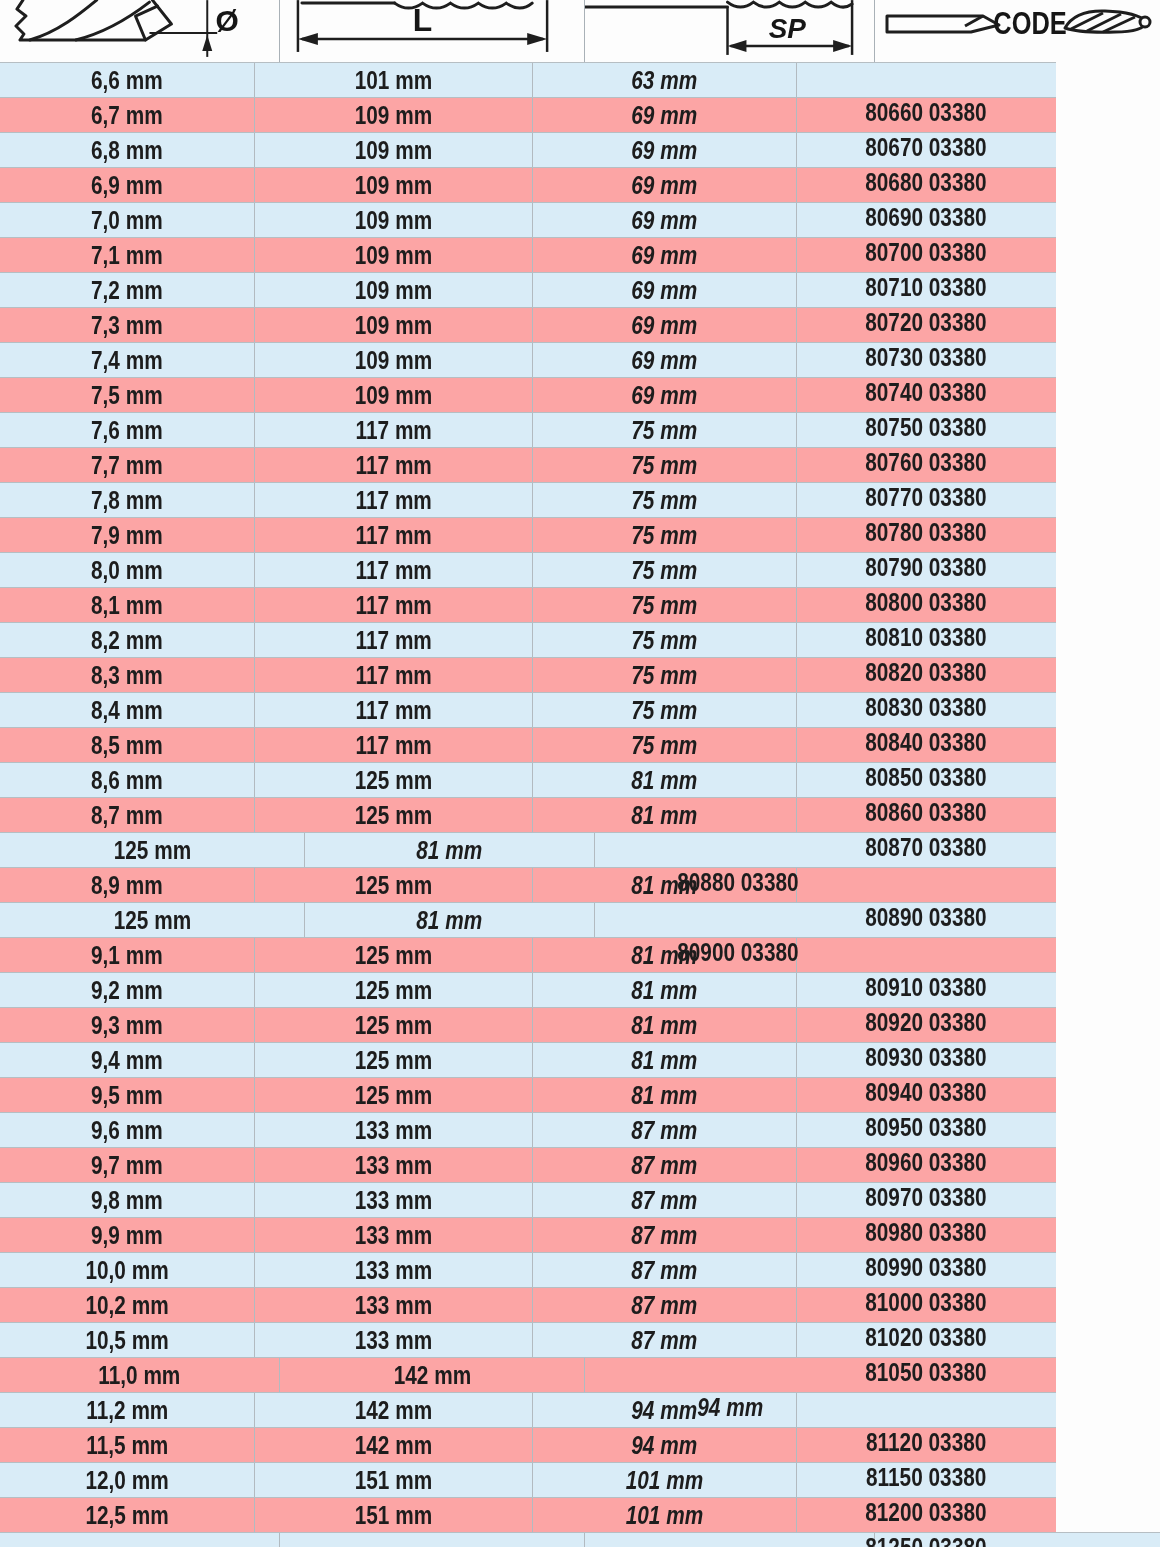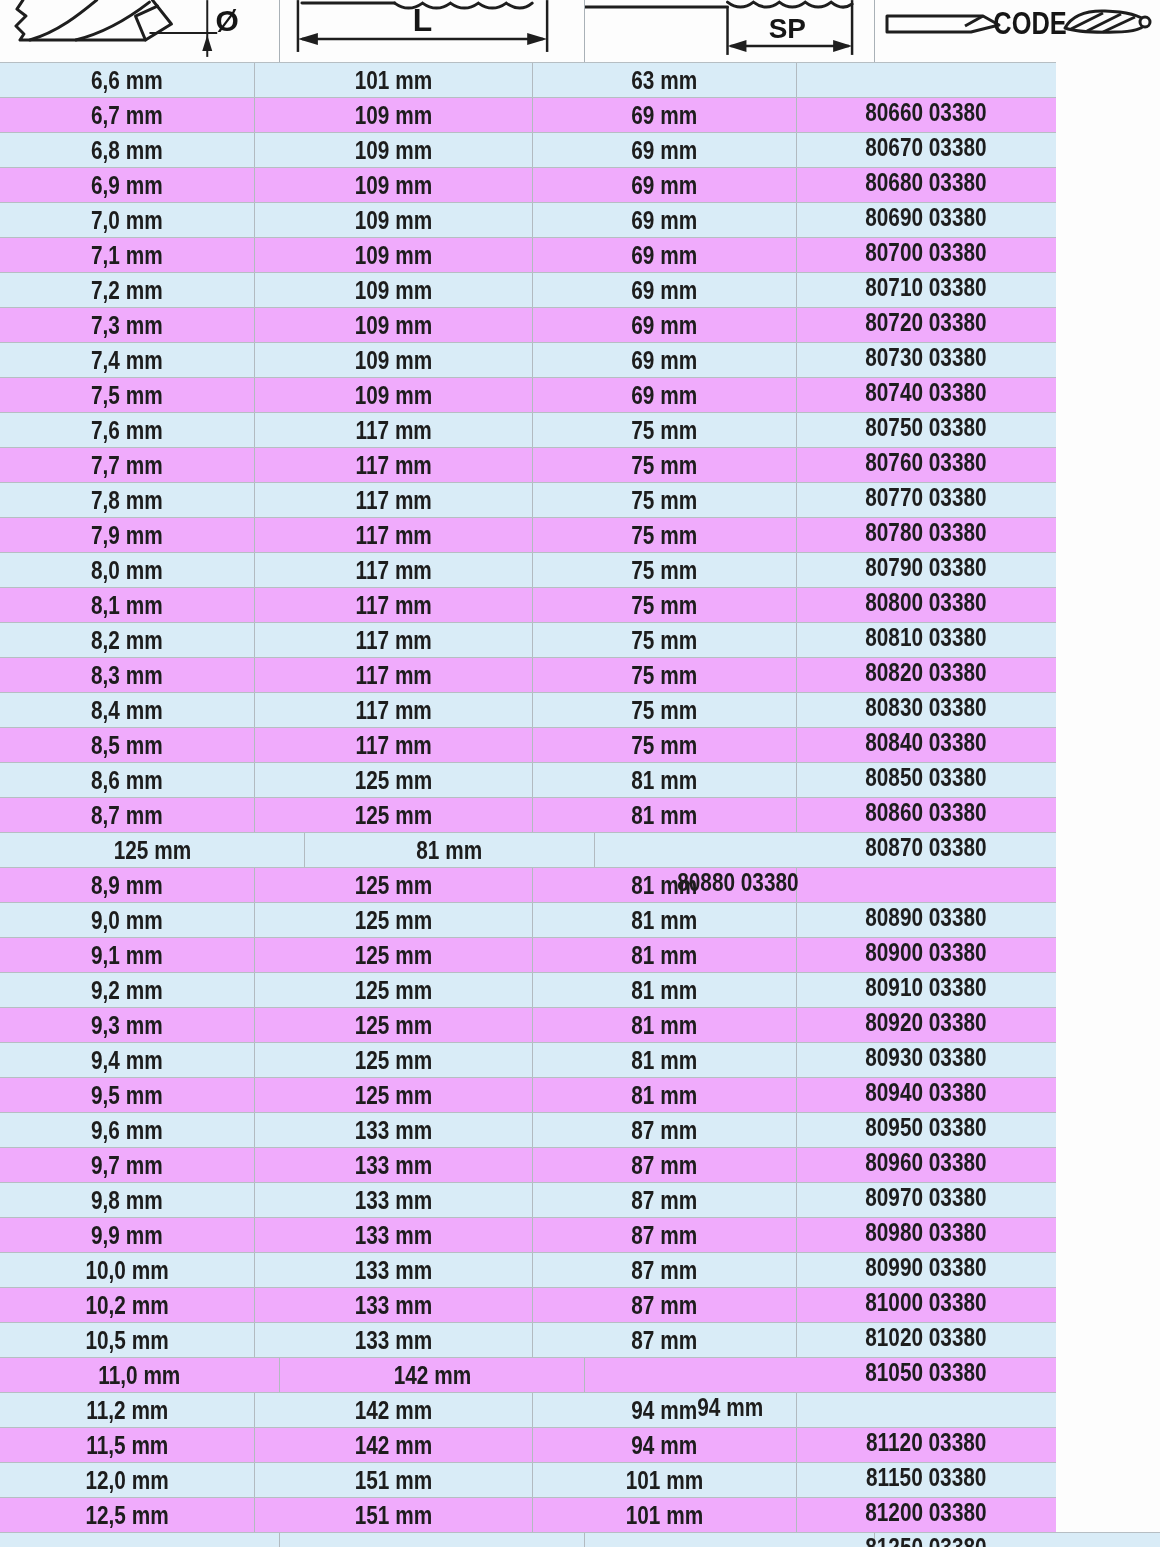--- a/index.html
+++ b/index.html
@@ -9,31 +9,31 @@
   }
   .sheet{width:1160px;height:1547px;overflow:hidden;background:#fdfdfd;}
 
   
   .thead{display:flex;height:62px;background:#fdfdfd;}
   .th{
     box-sizing:border-box;height:62px;position:relative;
     border-right:1px solid #a9b1b7;
   }
   .th:last-child{border-right:none;}
-  .w1{width:280px;}.w2{width:305px;}.w3{width:290px;}.w4{width:285px;}
+  .w1{width:280px;}.w2{width:305px;}.w3{width:290px;font-style:italic;}.w4{width:285px;}
   .th svg{display:block;width:100%;height:100%;}
   svg text{
     font-family:"Liberation Sans",sans-serif;
     font-weight:700;fill:#161616;
   }
 
   
   .tbody{width:1056px;}
   .tr{
-    display:flex;height:35px;background:#f0abfc;
+    display:flex;height:35px;background:#fca5a5;
     border-top:1px solid #b6bec3;box-sizing:border-box;
   }
   .tr.alt{background:#d9ecf7;}
   .td{
     box-sizing:border-box;height:100%;
     display:flex;align-items:center;justify-content:center;
     border-right:1px solid #b2bac0;
   }
   .td:last-child{border-right:none;margin-top:32px;}
   .cond{
@@ -468,23 +468,20 @@
         </div>
     <div class="td w3">
           <span class="cond">81 mm</span>
         </div>
     <div class="td w4">
           <span class="cond">80890 03380</span>
         </div>
   </div>
 
   <div class="tr alt">
-    <div class="td w1">
-          <span class="cond">9,0 mm</span>
-        </div>
     <div class="td w2">
           <span class="cond">125 mm</span>
         </div>
     <div class="td w3">
           <span class="cond">81 mm</span>
         </div>
     <div class="td w4">
           <span class="cond">80900 03380</span>
         </div>
   </div>

